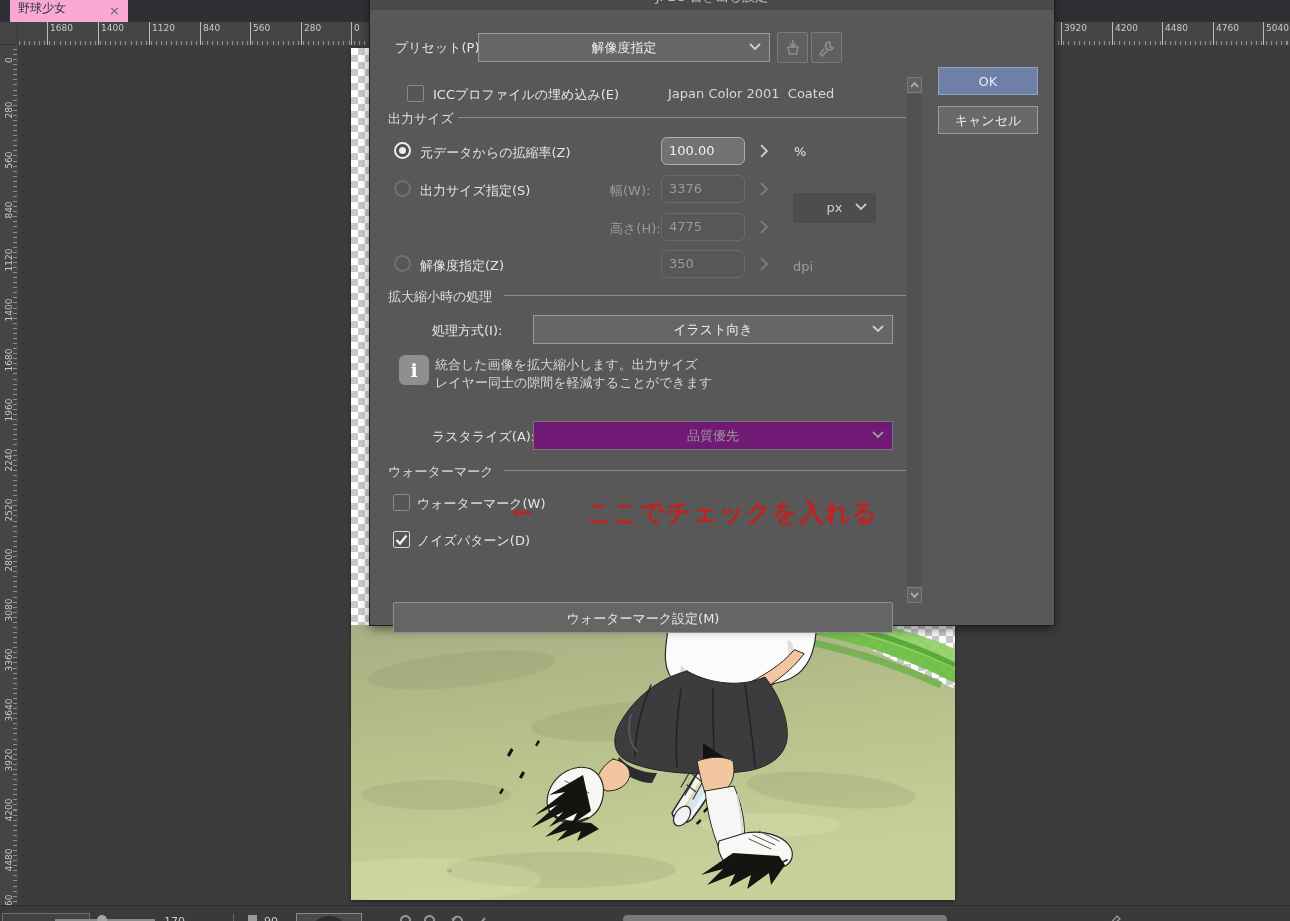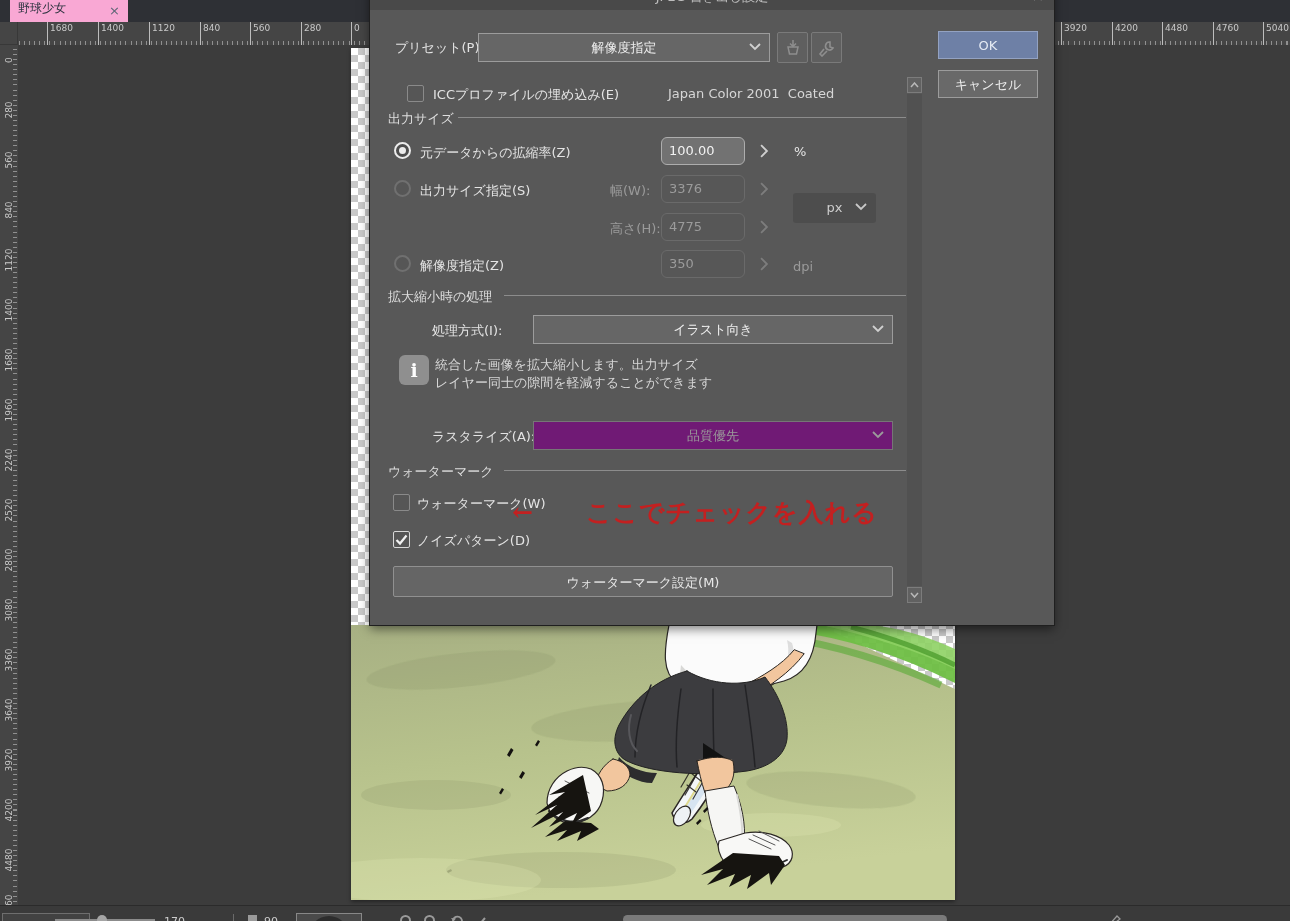--- a/index.html
+++ b/index.html
@@ -69,21 +69,21 @@
      font-size:13px;color:#cdcdcd;text-align:center;line-height:30px;}
   .pxdrop .chev{position:absolute;right:9px;top:10px;}
   .groupline{position:absolute;height:1px;background:#8c8c8c;}
   .grouplbl{position:absolute;font-size:13px;color:#dedede;white-space:nowrap;}
   .checkbox{position:absolute;width:17px;height:17px;background:#565656;border:1px solid #8a8a8a;border-radius:2px;}
   .checkbox.checked{border-color:#d8d8d8;}
   .radio{position:absolute;width:17px;height:17px;border-radius:50%;background:#565656;border:2px solid #707070;}
   .radio.sel{border-color:#ececec;background:#4e4e4e;}
   .radio.sel::after{content:"";position:absolute;left:3px;top:3px;width:7px;height:7px;border-radius:50%;background:#ececec;}
   .spin{position:absolute;width:12px;height:14px;}
-  .btn{position:absolute;font-size:13px;text-align:center;}
+  .btn{position:absolute;font-size:13px;text-align:center;margin-top:36px;}
   .btn-ok{width:100px;height:28px;background:#6e80a6;border:1px solid #93a2c2;color:#e6ebf4;line-height:26px;}
   .btn-cancel{width:100px;height:28px;background:#696969;border:1px solid #9c9c9c;color:#ededed;line-height:26px;}
   .btn-wide{width:500px;height:31px;background:#656565;border:1px solid #909090;color:#e8e8e8;line-height:29px;border-radius:2px;}
   .iconbtn{position:absolute;width:31px;height:31px;background:#5f5f5f;border:1px solid #7a7a7a;border-radius:2px;
      display:flex;align-items:center;justify-content:center;}
   .scrollarrow{position:absolute;left:537px;width:15px;height:16px;background:#616161;border:1px solid #7c7c7c;
      display:flex;align-items:center;justify-content:center;}
   .scrolltrack{position:absolute;left:537px;top:110px;width:15px;height:492px;background:#515151;}
   .infoicon{position:absolute;width:30px;height:30px;border-radius:6px;background:#8f8f8f;
      color:#fdfdfd;font-size:19px;font-weight:bold;text-align:center;line-height:30px;font-family:"DejaVu Serif",serif;}

